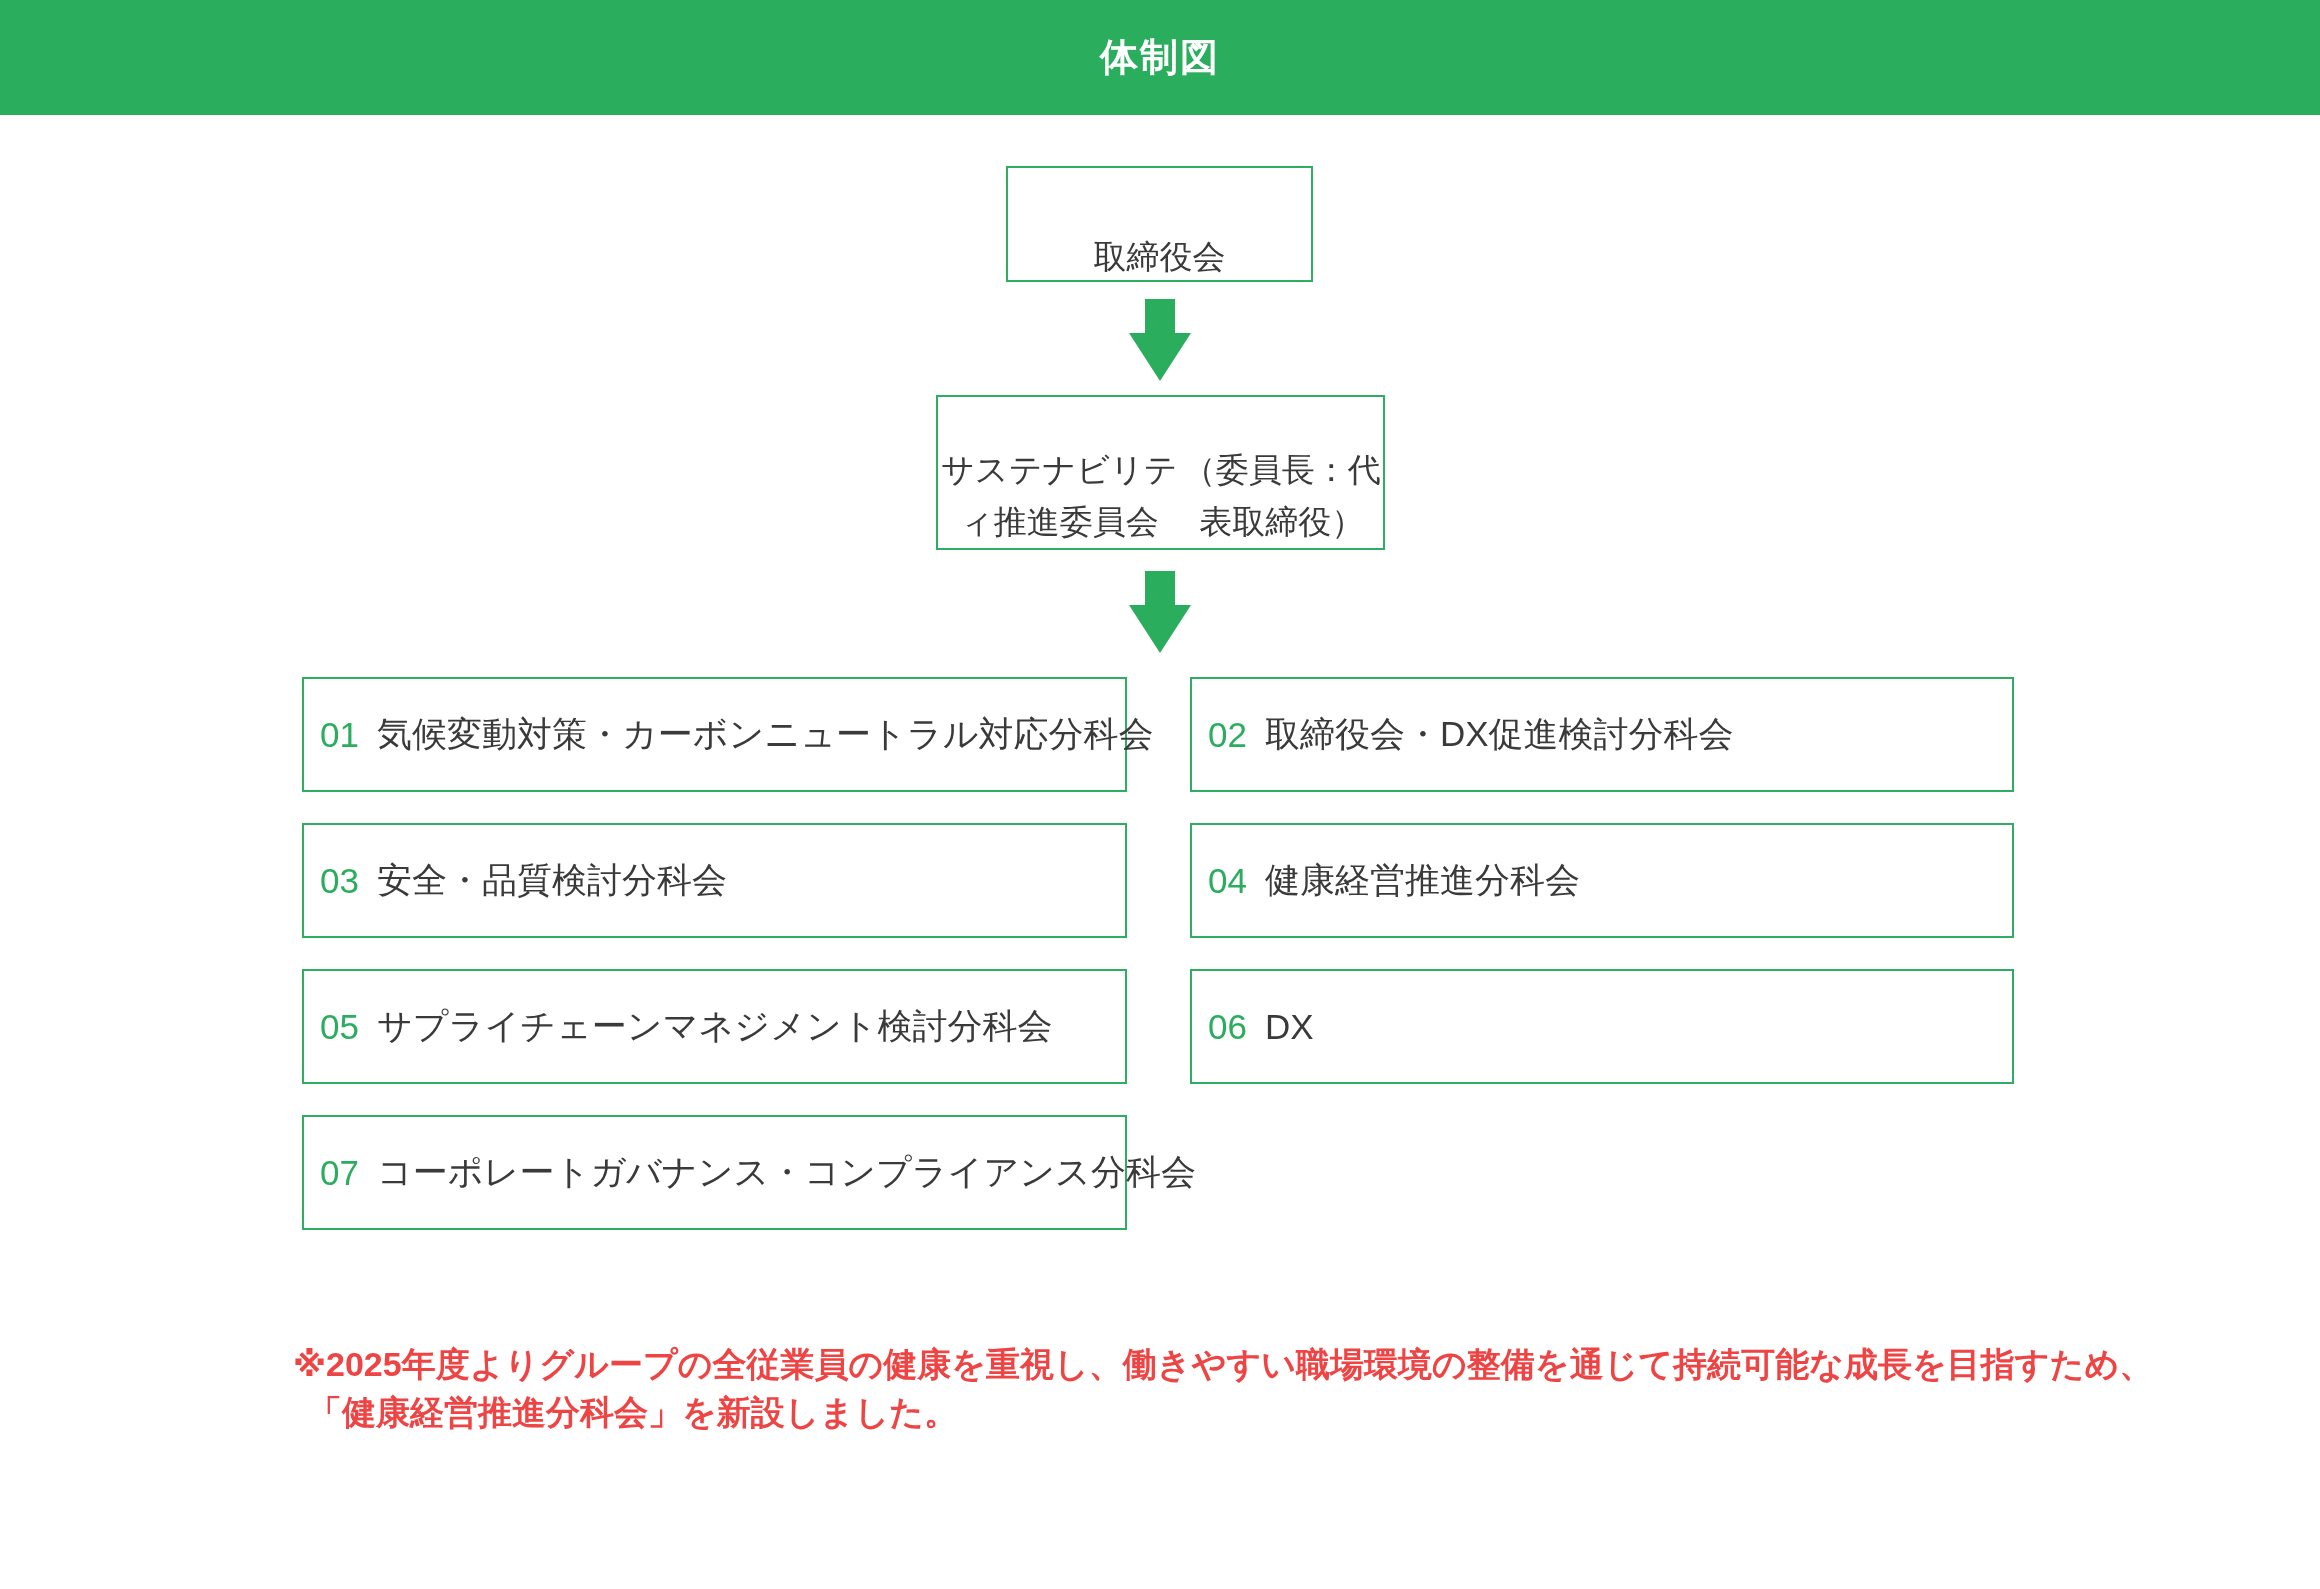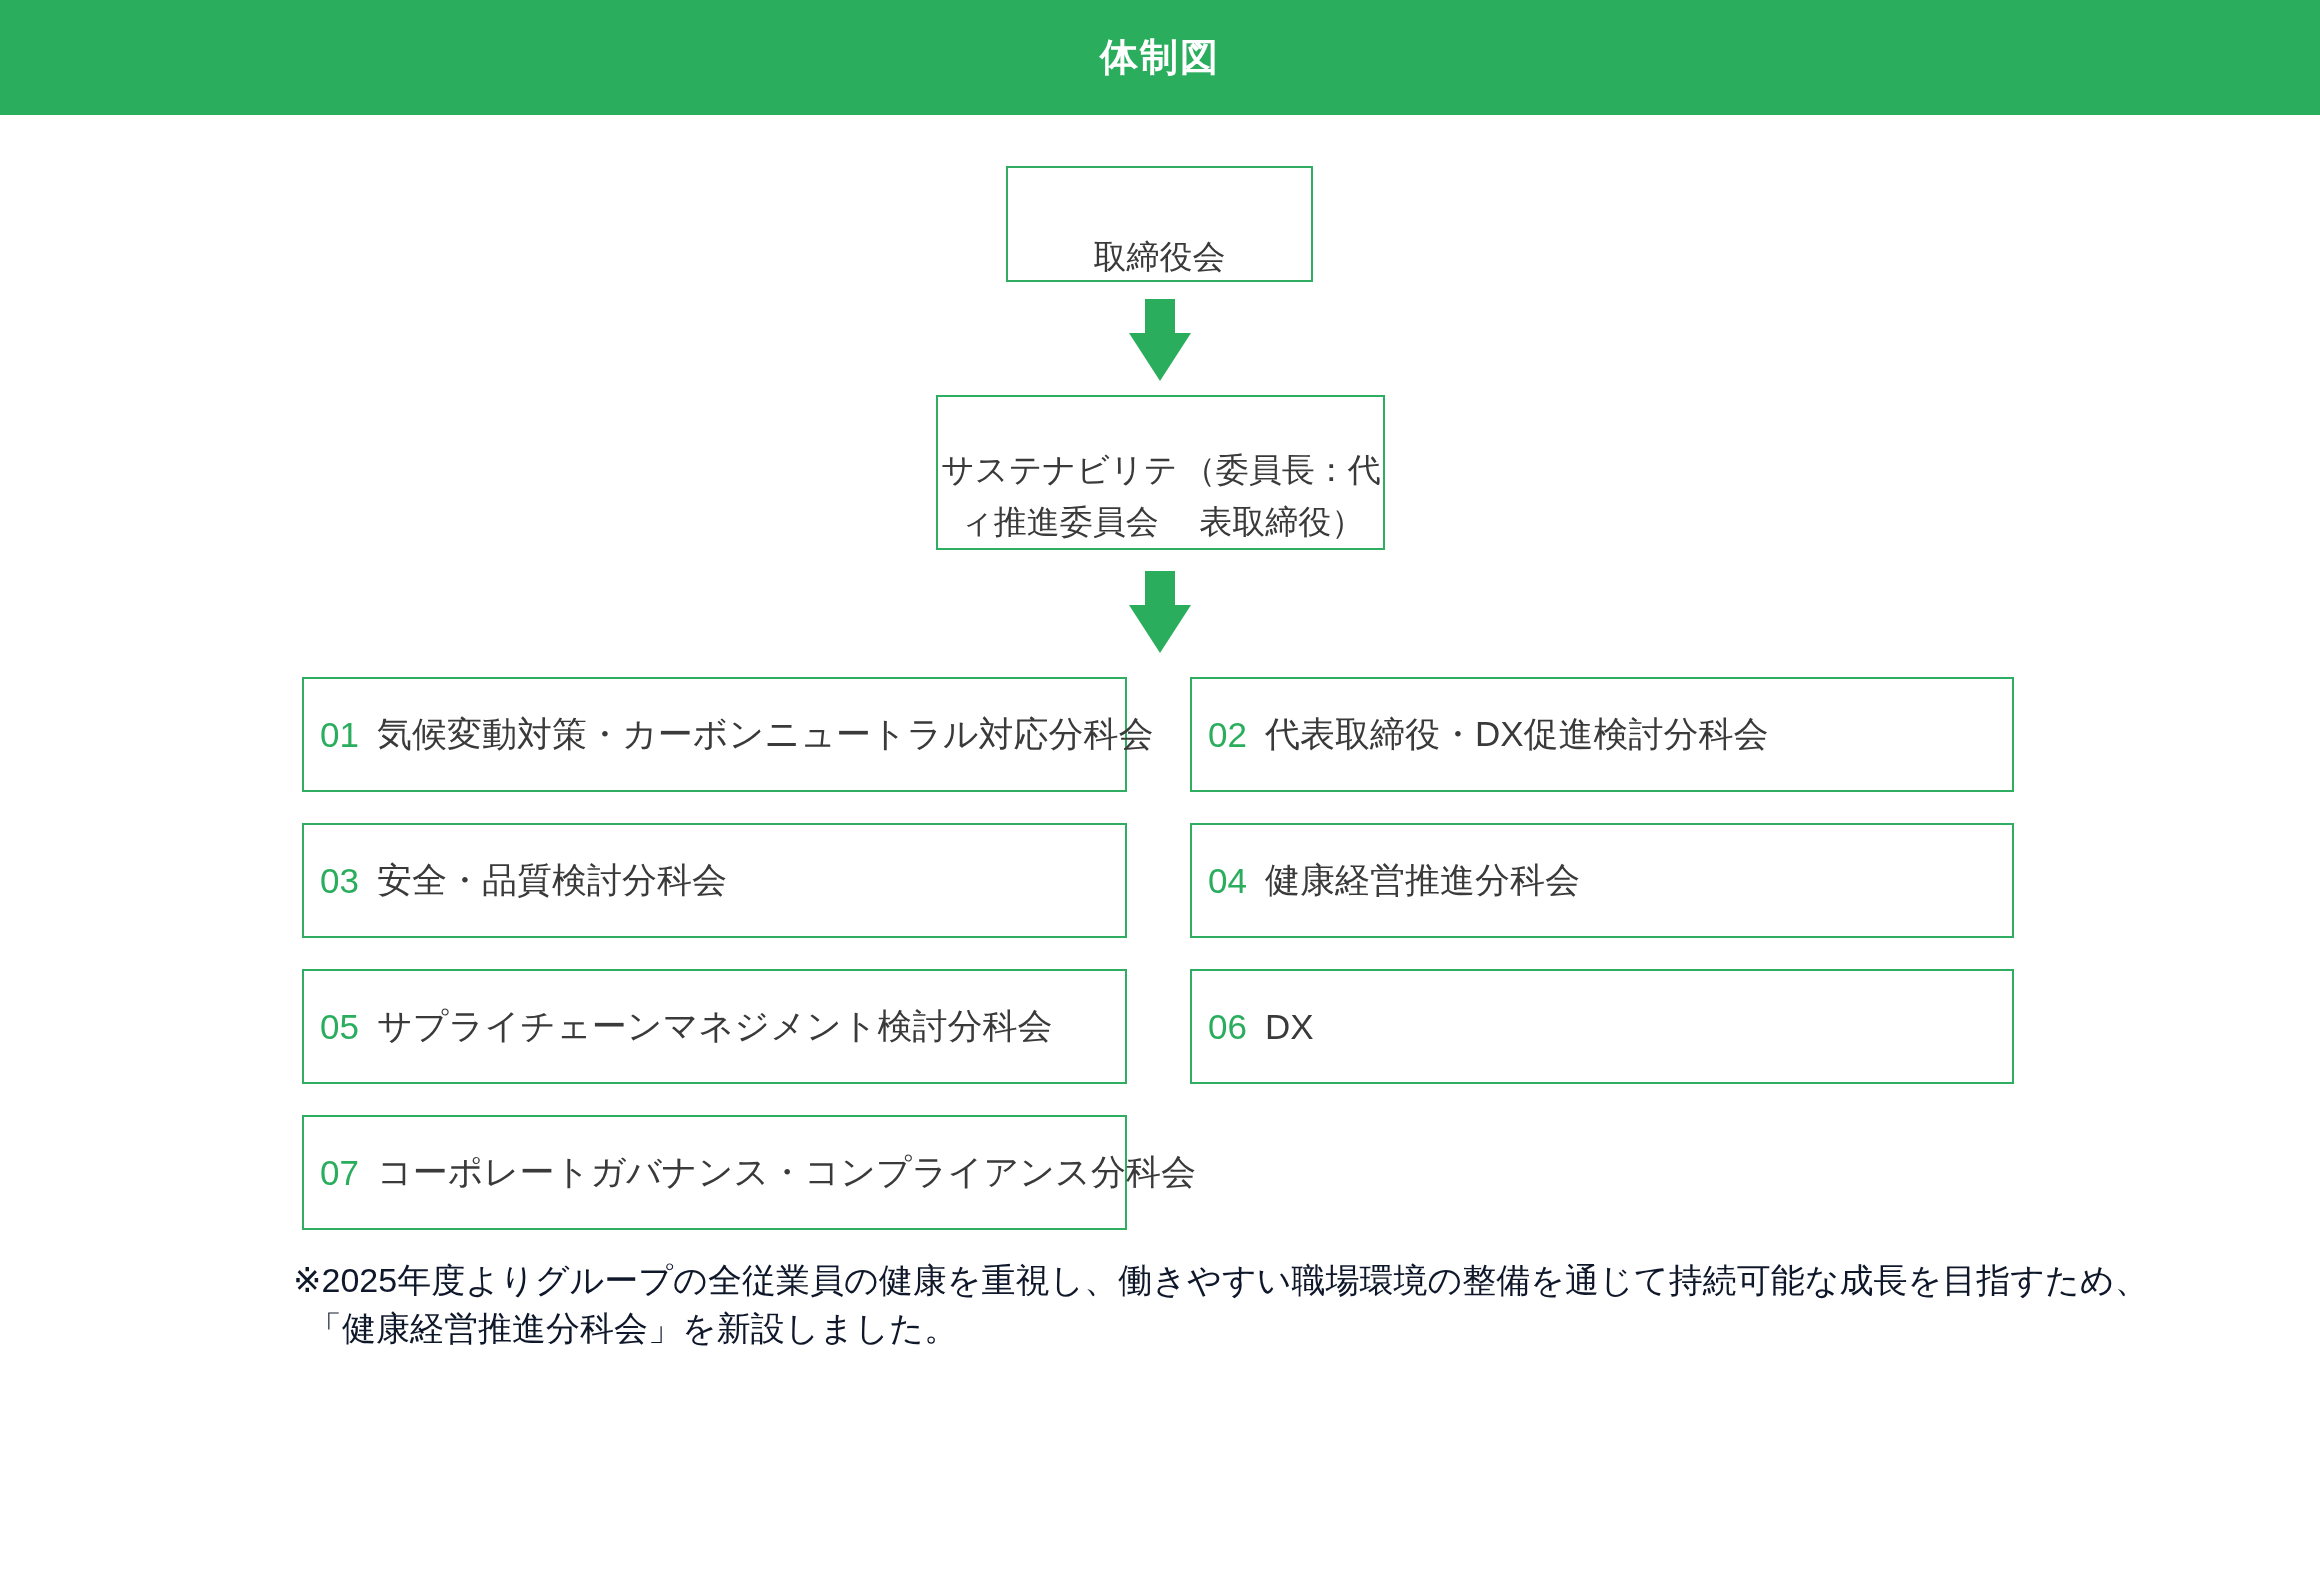--- a/index.html
+++ b/index.html
@@ -103,25 +103,26 @@
   }
   .subcommittee-number {
     color: #2BAD5E;
     margin-right: 18px;
     flex: 0 0 auto;
   }
 
   
   .footnote {
     position: absolute;
-    left: 293px; top: 1256px;
+    left: 293px; top: 1340px;
     font-size: 34px;
     line-height: 48px;
-    color: #0f172a;
+    color: #ef4444;
     white-space: nowrap;
+    font-weight: bold;
   }
   .footnote-line-2 {
     margin-left: 15px;
   }
 </style>
 </head>
 <body>
 
 <div class="stage">
 
@@ -150,21 +151,21 @@
 
   <div class="subcommittee-grid">
 
     <div class="subcommittee-box">
       <span class="subcommittee-number">01</span>
       <span class="subcommittee-label">気候変動対策・カーボンニュートラル対応分科会</span>
     </div>
 
     <div class="subcommittee-box">
       <span class="subcommittee-number">02</span>
-      <span class="subcommittee-label">代表取締役・DX促進検討分科会</span>
+      <span class="subcommittee-label">取締役会・DX促進検討分科会</span>
     </div>
 
     <div class="subcommittee-box">
       <span class="subcommittee-number">03</span>
       <span class="subcommittee-label">安全・品質検討分科会</span>
     </div>
 
     <div class="subcommittee-box">
       <span class="subcommittee-number">04</span>
       <span class="subcommittee-label">健康経営推進分科会</span>

